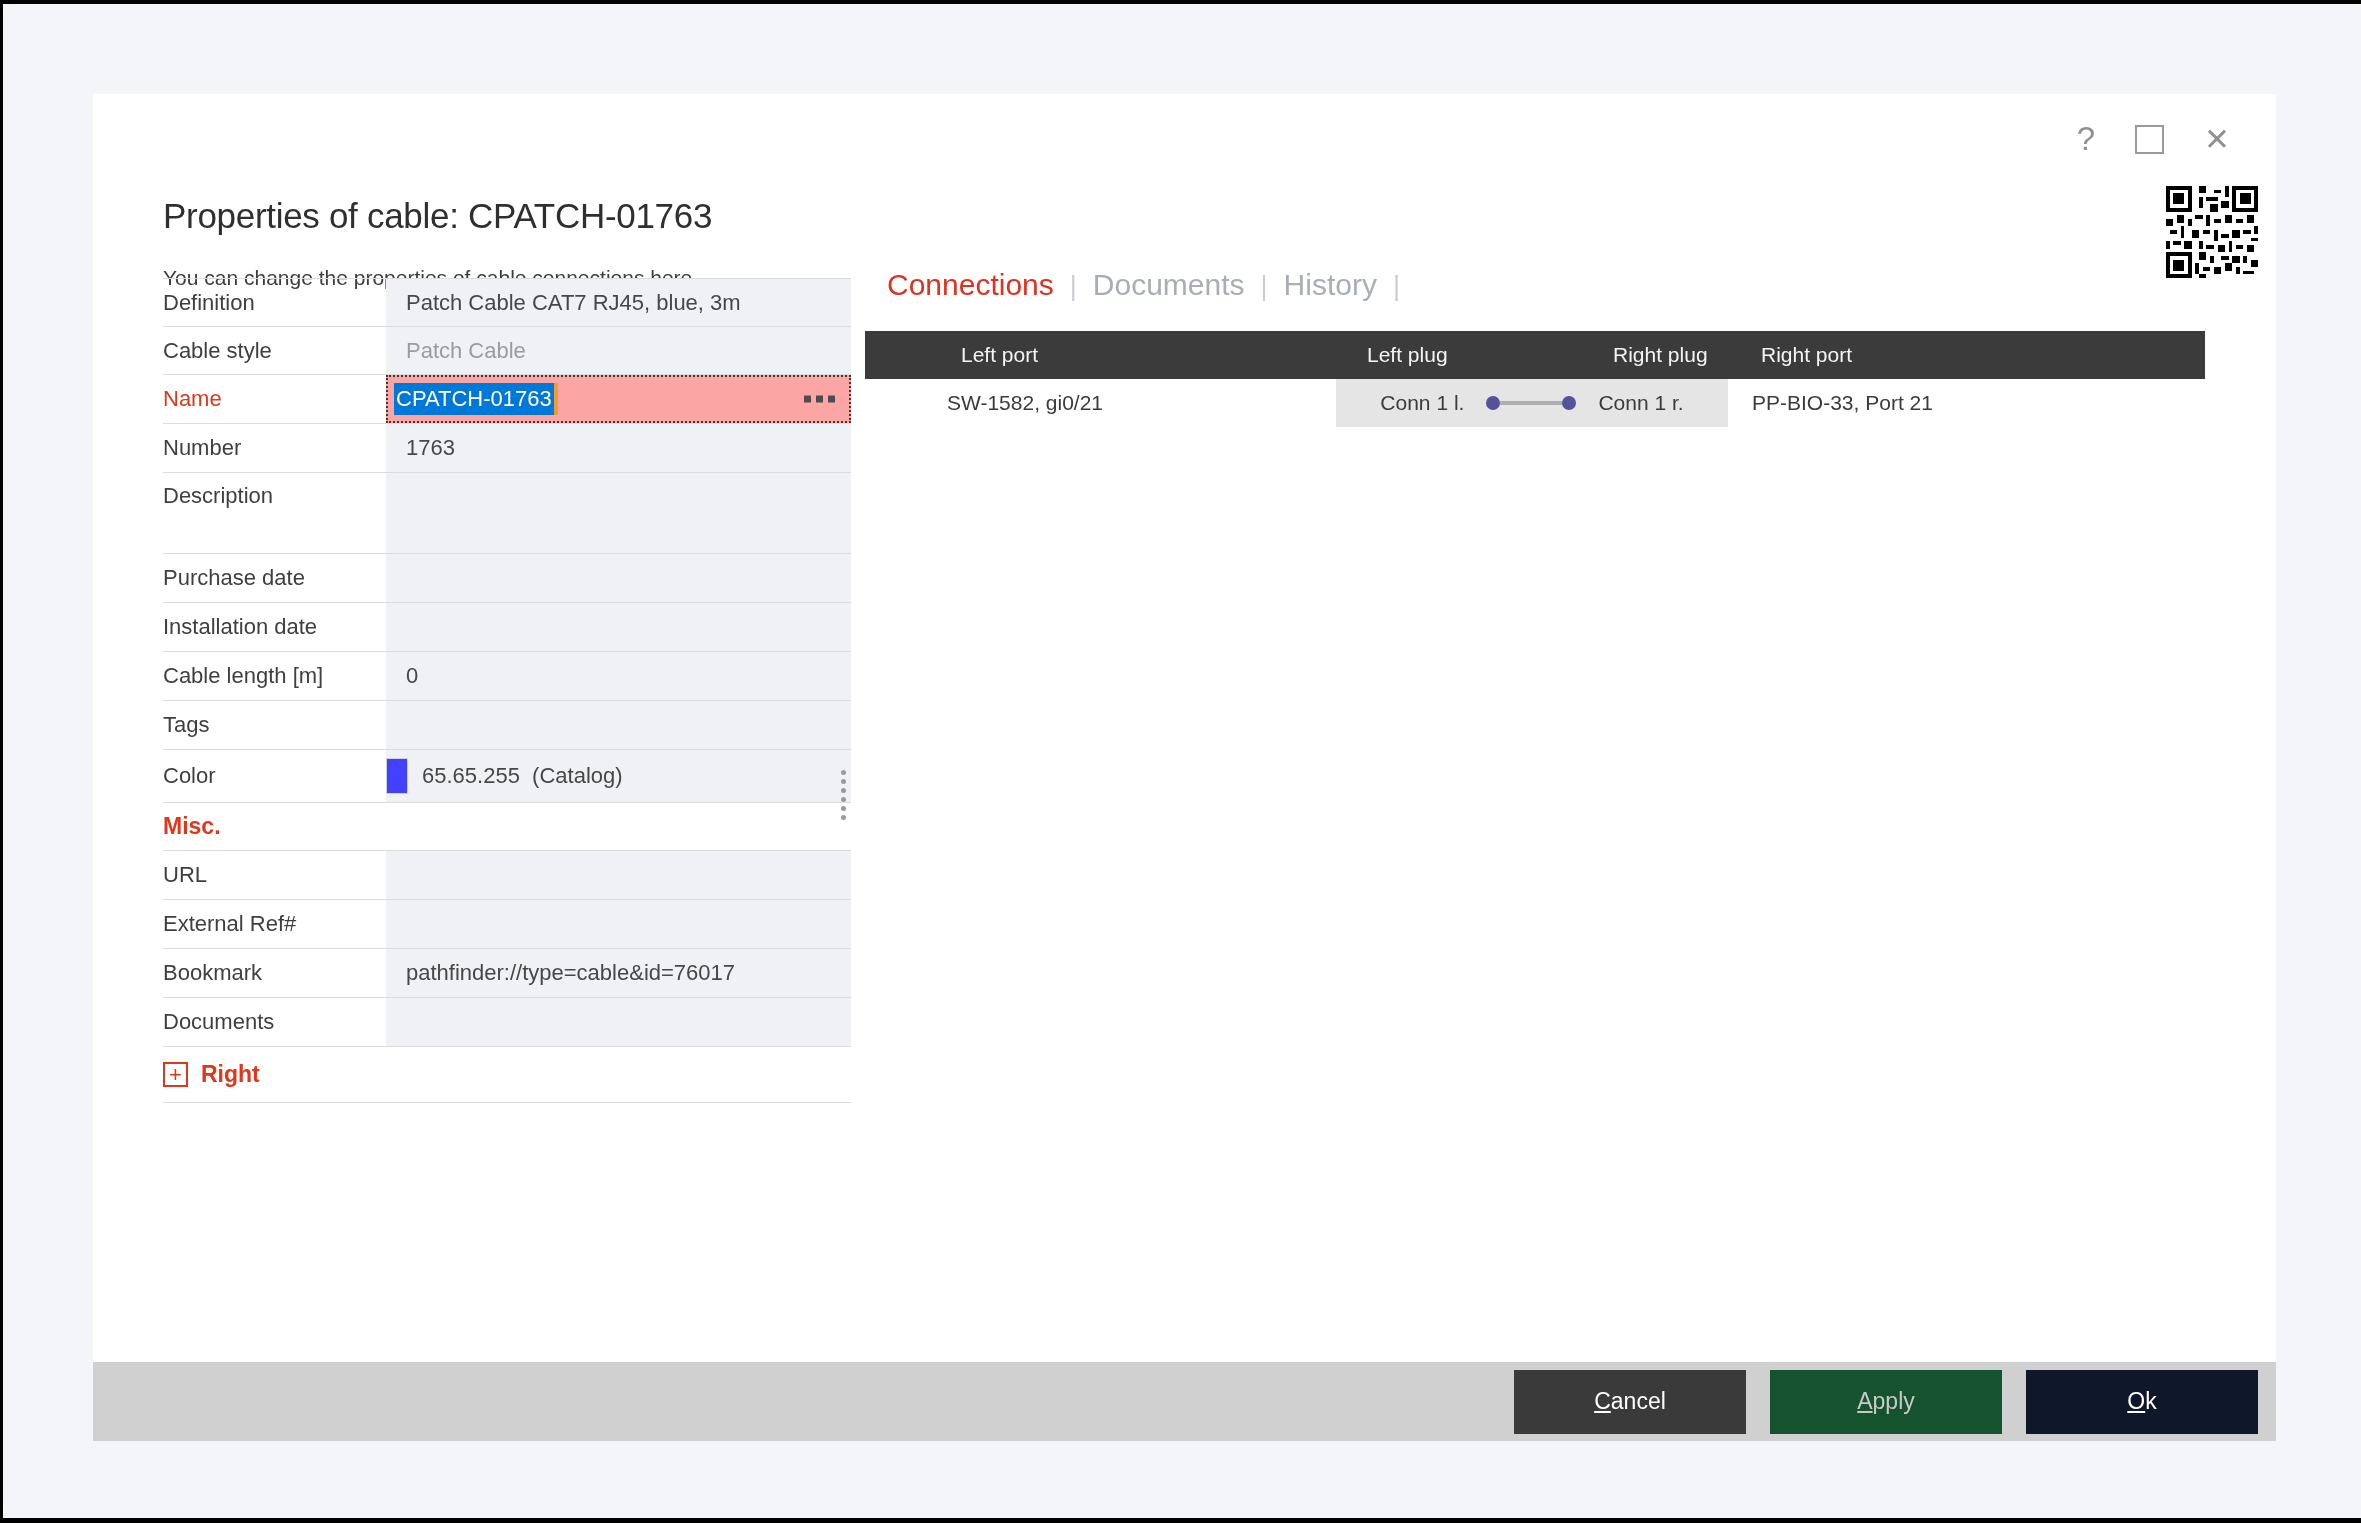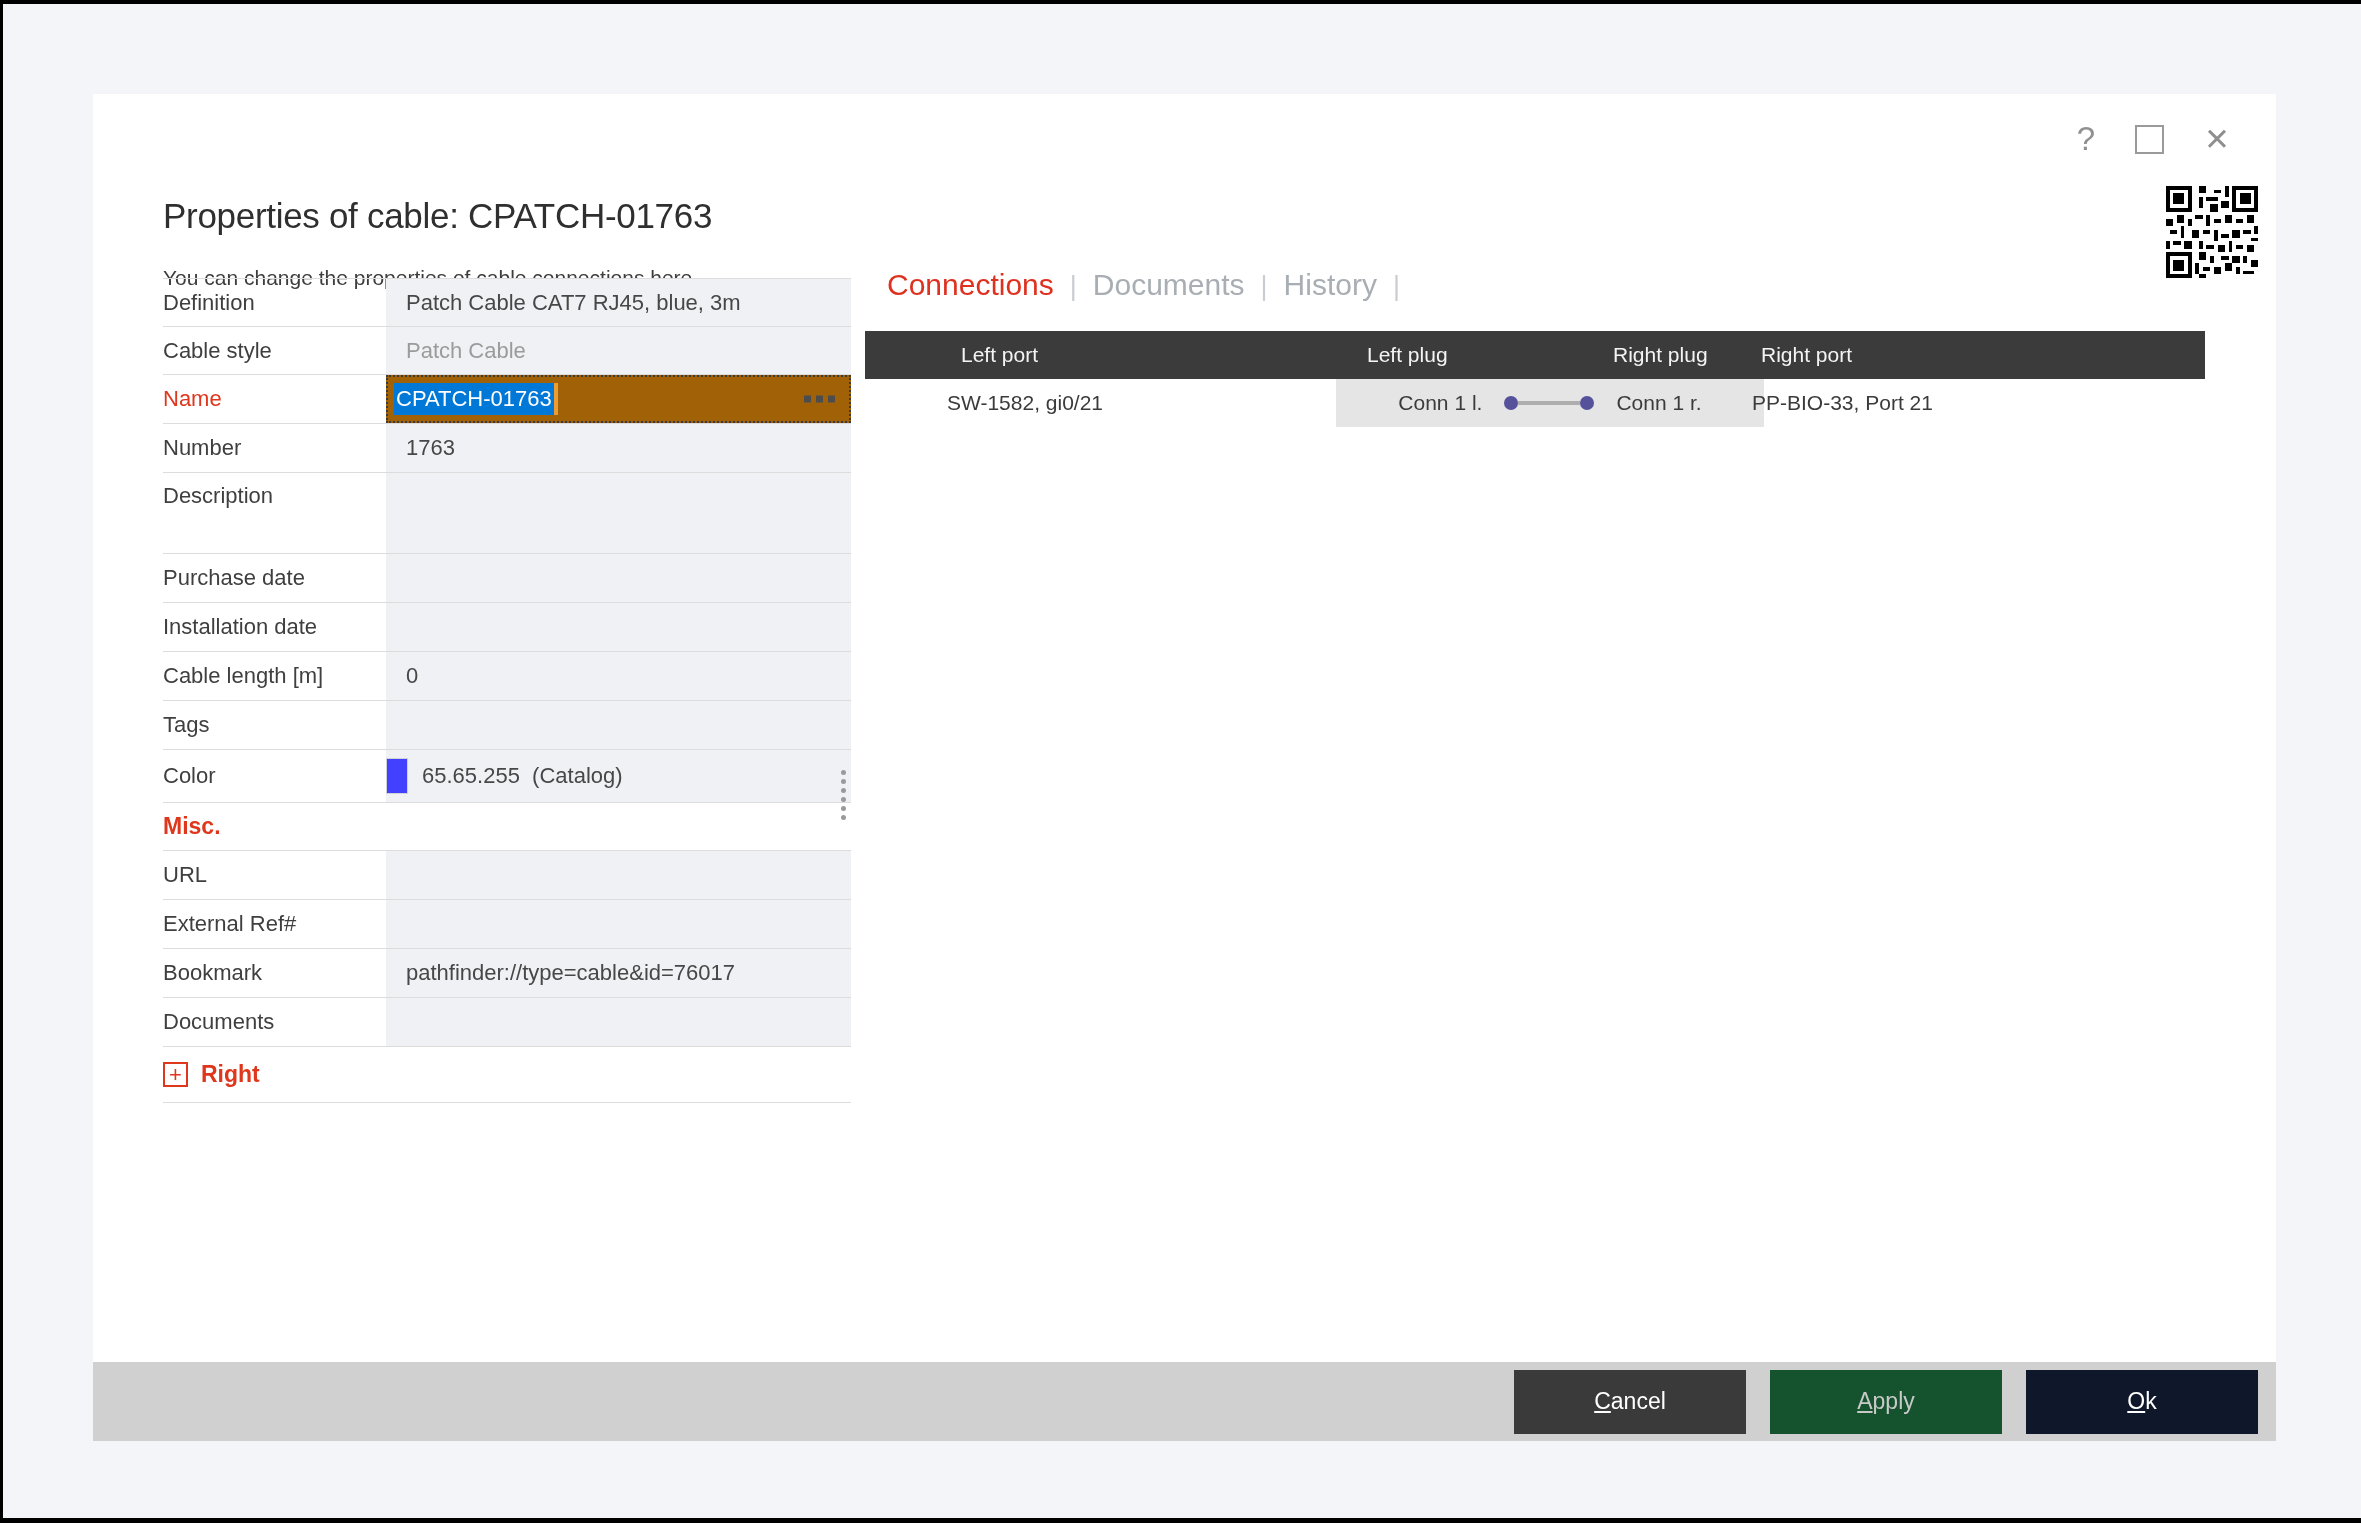--- a/index.html
+++ b/index.html
@@ -20,21 +20,21 @@
   
   .form{position:absolute;left:70px;top:184px;width:688px;border-top:1px solid #dcdcdc;font-size:22px;}
   .frow{display:flex;align-items:center;border-bottom:1px solid #dcdcdc;box-sizing:border-box;}
   .flabel{width:223px;flex:0 0 223px;color:#3f3f3f;}
   .fvalue{flex:1;align-self:stretch;display:flex;align-items:center;background:#eff1f4;
           padding-left:20px;color:#474747;white-space:pre;position:relative;box-sizing:border-box;}
   .frow.h48{height:48px;} .frow.h49{height:49px;} .frow.h81{height:81px;}
   .frow.h53{height:53px;} .frow.h56{height:56px;}
   .fvalue.muted{color:#9b9b9b;}
   .frow.section .flabel{width:688px;flex:1;color:#de371c;font-weight:bold;font-size:23px;display:flex;align-items:center;}
-  .namefield{position:relative;align-self:stretch;flex:1;background:#a16207;border:2px dotted #3a3a3a;
+  .namefield{position:relative;align-self:stretch;flex:1;background:#fca5a5;border:2px dotted #3a3a3a;
              display:flex;align-items:center;padding-left:6px;box-sizing:border-box;}
   .sel{background:#0078d7;color:#ffffff;padding:3px 2px;font-size:22px;}
   .caret{display:inline-block;width:4px;height:32px;background:#ed9b33;}
   .ellipsis{position:absolute;right:14px;top:50%;transform:translateY(-50%);display:flex;gap:5px;cursor:pointer;}
   .ellipsis i{width:7px;height:7px;background:#4c4c4c;display:block;}
   .swatch{width:22px;height:36px;border:1px solid #cfd3d8;box-sizing:border-box;margin-right:14px;flex:0 0 auto;}
   .expander{width:25px;height:25px;border:2px solid #de371c;color:#de371c;font-size:22px;line-height:22px;
             display:inline-flex;align-items:center;justify-content:center;margin-right:13px;font-weight:normal;box-sizing:border-box;}
   .splitter{position:absolute;left:748px;top:676px;height:50px;width:0;border-left:5px dotted #9a9a9a;}
 
@@ -42,21 +42,21 @@
   .tabs{position:absolute;left:794px;top:174px;display:flex;align-items:baseline;font-size:30px;}
   .tab{color:#a9aeb4;cursor:pointer;}
   .tab.active{color:#de3120;}
   .tabsep{color:#c9ccd1;font-size:27px;margin:0 16px;}
   .ctable{position:absolute;left:772px;top:237px;width:1340px;}
   .chead{position:relative;height:48px;background:#3b3b3b;color:#f4f4f4;font-size:21px;}
   .chead span{position:absolute;top:50%;transform:translateY(-50%);}
   .ch-leftport{left:96px;} .ch-leftplug{left:502px;} .ch-rightplug{left:748px;} .ch-rightport{left:896px;}
   .crow{position:relative;height:48px;font-size:21px;color:#3b3b3b;}
   .c-leftport{position:absolute;left:82px;top:50%;transform:translateY(-50%);}
-  .plugcell{position:absolute;left:471px;top:0;width:428px;height:48px;background:#e5e5e5;
+  .plugcell{position:absolute;left:471px;top:0;width:392px;height:48px;background:#e5e5e5;
             display:flex;align-items:center;justify-content:center;gap:22px;}
   .connector{display:flex;align-items:center;}
   .dot{width:14px;height:14px;border-radius:50%;background:#55519b;}
   .cline{width:62px;height:4px;background:#aeaeae;}
   .c-rightport{position:absolute;left:887px;top:50%;transform:translateY(-50%);}
 
   
   .footer{position:absolute;left:0;top:1268px;width:2183px;height:79px;background:#d0d0d0;
           display:flex;align-items:center;justify-content:flex-end;gap:24px;padding-right:18px;box-sizing:border-box;}
   .btn{width:232px;height:64px;border:none;font-size:23px;font-family:inherit;cursor:pointer;

